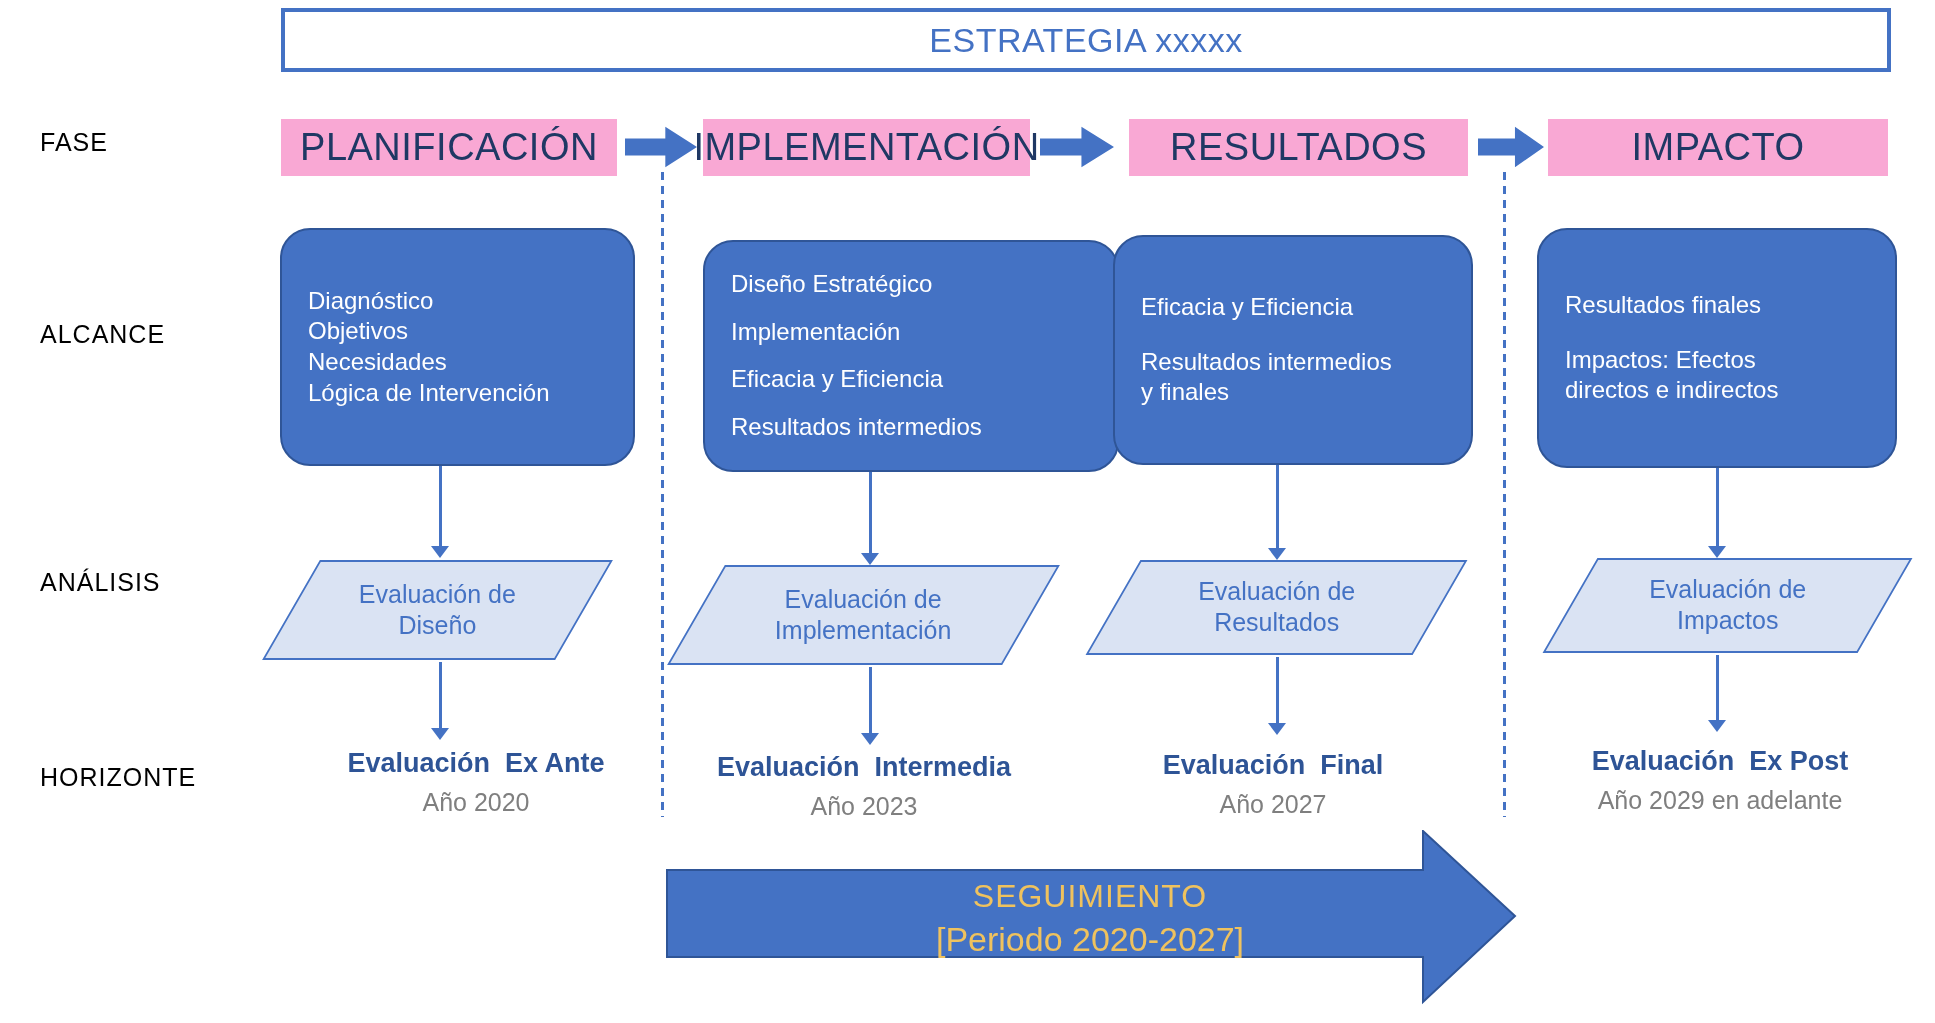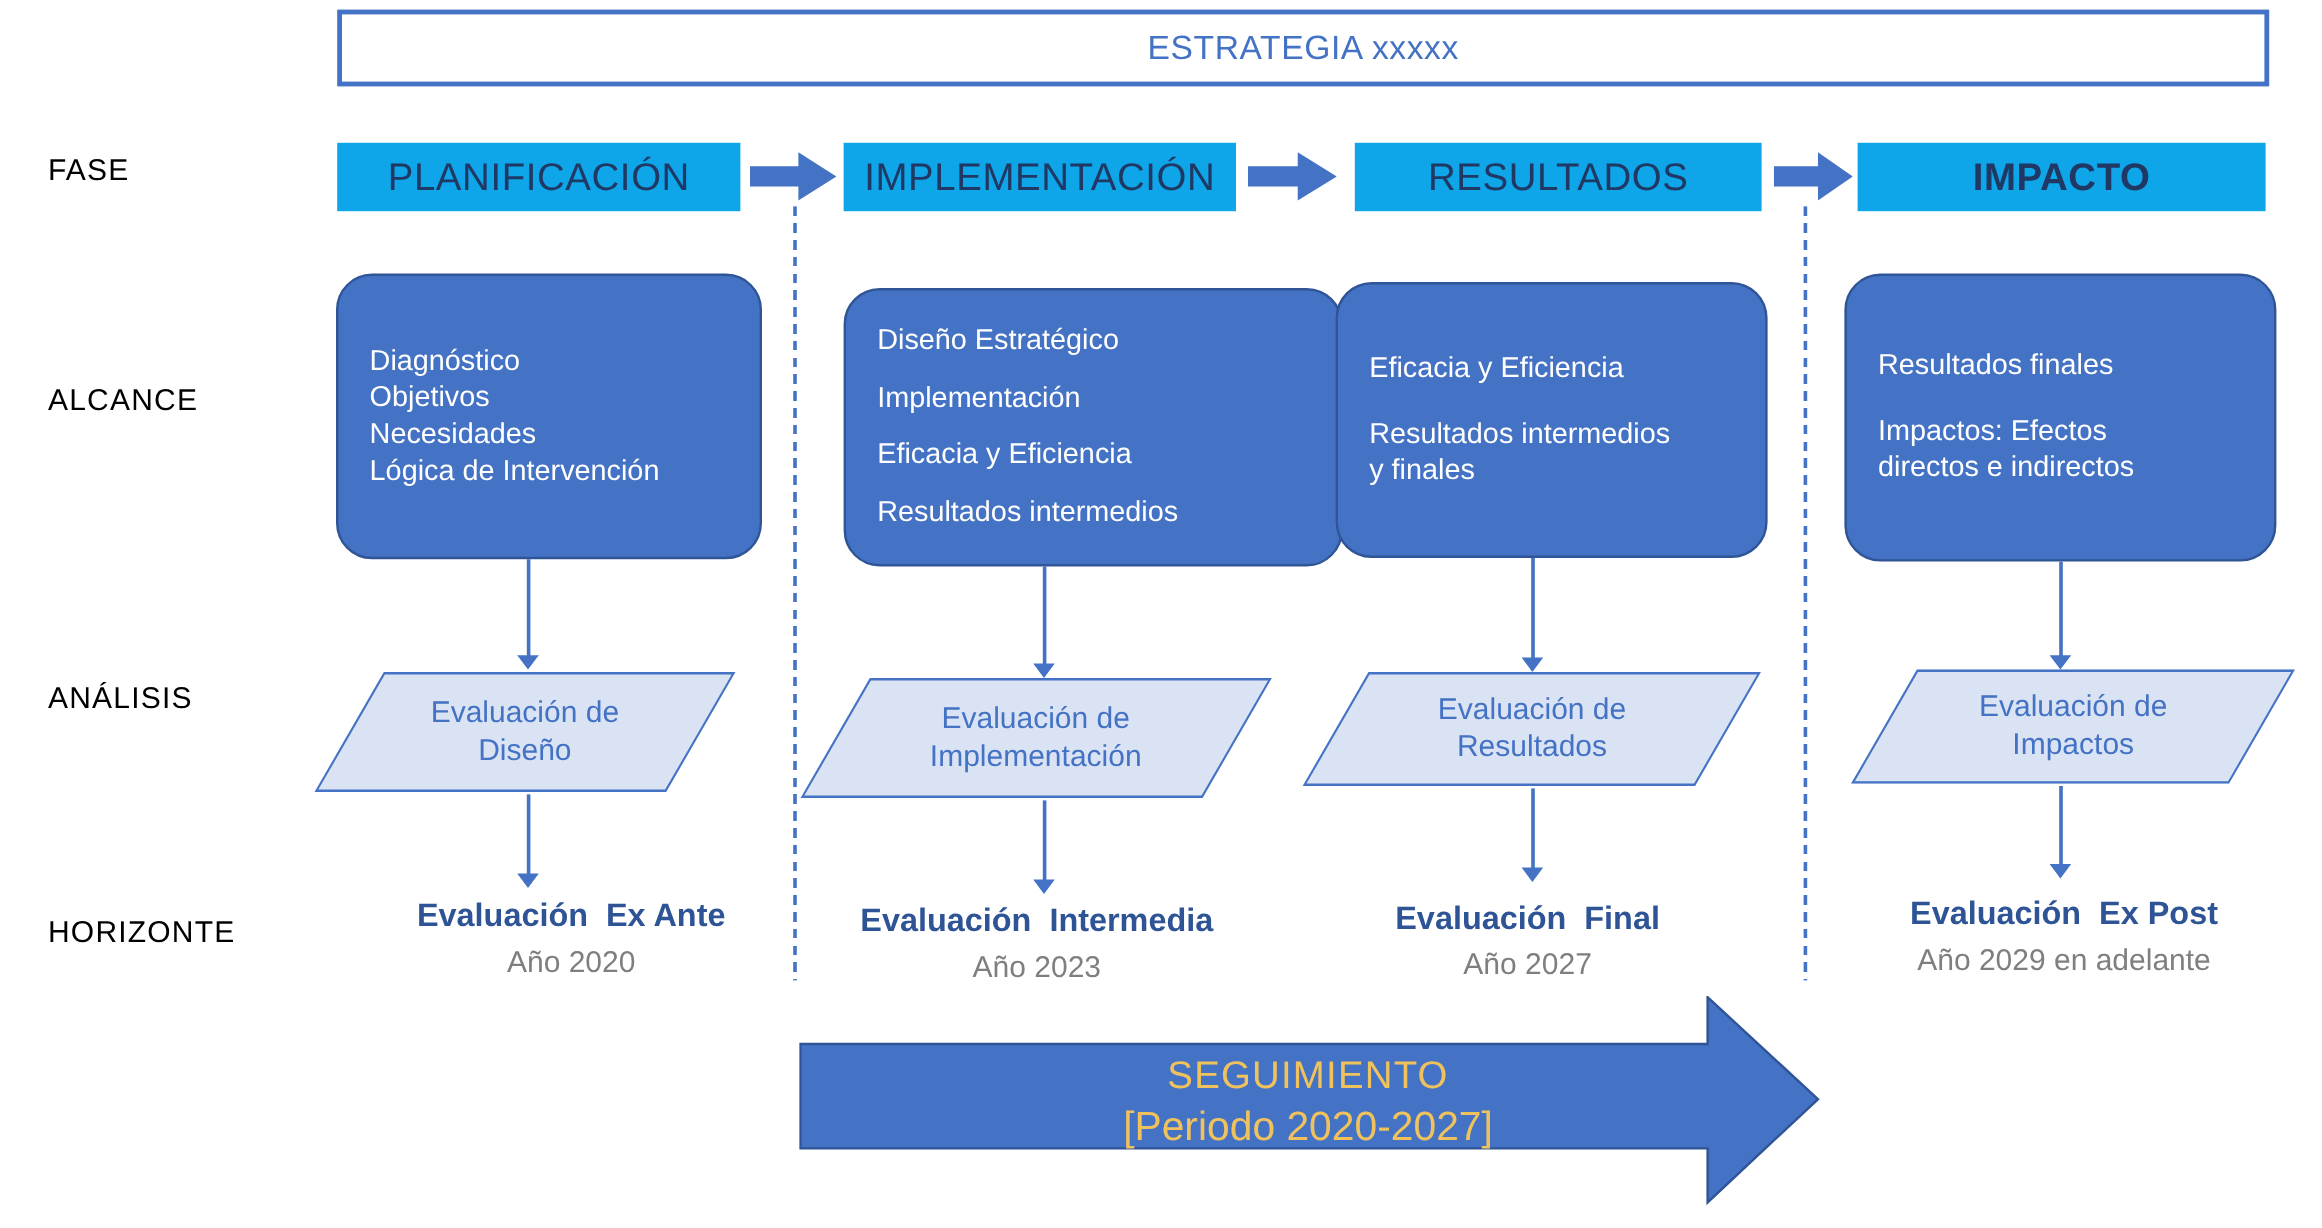--- a/index.html
+++ b/index.html
@@ -6,28 +6,28 @@
   #canvas{
     position:relative;width:1935px;height:1023px;background:#ffffff;overflow:hidden;
     font-family:"Liberation Sans",sans-serif;
   }
   
   .title-box{
     position:absolute;left:281px;top:8px;width:1610px;height:64px;
     border:4px solid #4472C4;box-sizing:border-box;
     display:flex;align-items:center;justify-content:center;
   }
-  .title-text{color:#4472C4;font-size:28px;letter-spacing:.5px;}
+  .title-text{color:#4472C4;font-size:34px;letter-spacing:.5px;}
   
   .row-label{position:absolute;left:40px;color:#000;font-size:25px;letter-spacing:1px;}
   
   .phase-h{
-    position:absolute;top:119px;height:57px;background:#0ea5e9;
+    position:absolute;top:119px;height:57px;background:#f9a8d4;
     display:flex;align-items:center;justify-content:center;
-    color:#1F3864;font-size:32px;letter-spacing:.5px;
+    color:#1F3864;font-size:38px;letter-spacing:.5px;
   }
   
   .h-arrow{
     position:absolute;top:126px;height:42px;background:#4472C4;
     clip-path:polygon(0 30%,56% 30%,56% 2%,100% 50%,56% 98%,56% 70%,0 70%);
   }
   
   .box{
     position:absolute;background:#4472C4;border:2px solid #2F5597;border-radius:30px;
     box-sizing:border-box;display:flex;flex-direction:column;padding:10px 26px;
@@ -74,21 +74,21 @@
   </div>
 
   <div class="row-label" style="top:128px;">FASE</div>
   <div class="row-label" style="top:320px;">ALCANCE</div>
   <div class="row-label" style="top:568px;">ANÁLISIS</div>
   <div class="row-label" style="top:763px;">HORIZONTE</div>
 
   <div class="phase-h" style="left:281px;width:336px;">PLANIFICACIÓN</div>
   <div class="phase-h" style="left:703px;width:327px;">IMPLEMENTACIÓN</div>
   <div class="phase-h" style="left:1129px;width:339px;">RESULTADOS</div>
-  <div class="phase-h" style="left:1548px;width:340px;font-weight:bold;">IMPACTO</div>
+  <div class="phase-h" style="left:1548px;width:340px;">IMPACTO</div>
 
   <div class="h-arrow" style="left:625px;width:72px;"></div>
   <div class="h-arrow" style="left:1040px;width:74px;"></div>
   <div class="h-arrow" style="left:1478px;width:66px;"></div>
 
   <div class="vdash" style="left:661px;"></div>
   <div class="vdash" style="left:1503px;"></div>
 
   <div class="box evenly" style="left:280px;top:228px;width:355px;height:238px;justify-content:center;">
     <div class="box-item">Diagnóstico</div>

